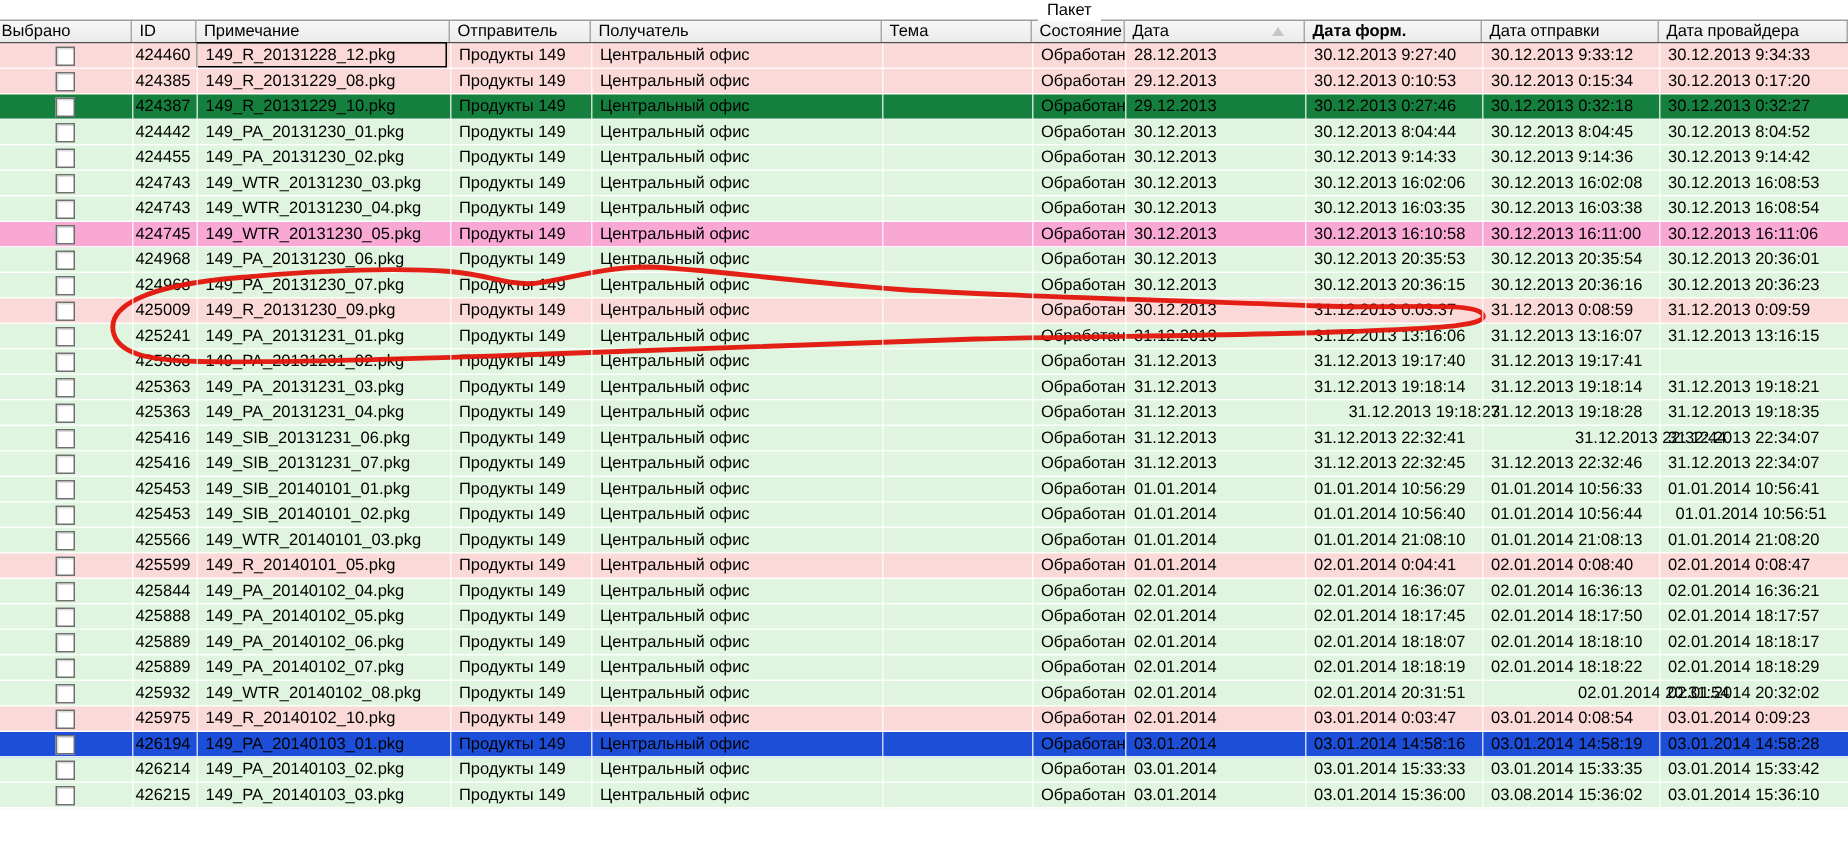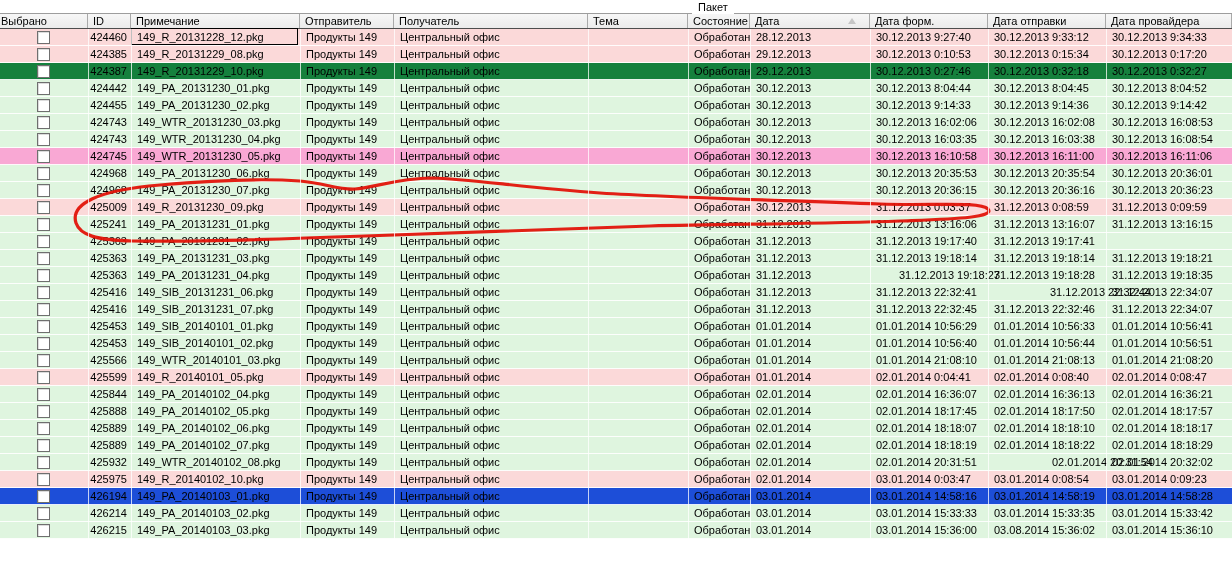--- a/index.html
+++ b/index.html
@@ -46,21 +46,21 @@
 
   <div class="header" id="header">
       <div class="hcell" style="left: 0px; width: 88px; padding-left: 1px;"><span>Выбрано</span></div>
       <div class="hcell" style="left: 88px; width: 43px;"><span>ID</span></div>
       <div class="hcell" style="left: 131px; width: 169px;"><span>Примечание</span></div>
       <div class="hcell" style="left: 300px; width: 94px;"><span>Отправитель</span></div>
       <div class="hcell" style="left: 394px; width: 194px;"><span>Получатель</span></div>
       <div class="hcell" style="left: 588px; width: 100px;"><span>Тема</span></div>
       <div class="hcell" style="left: 688px; width: 62px;"><span>Состояние</span></div>
       <div class="hcell" style="left: 750px; width: 120px;"><span>Дата</span><div class="sort-asc"></div></div>
-      <div class="hcell" style="left: 870px; width: 118px;"><span>Дата форм.</span></div>
+      <div class="hcell" style="left: 870px; width: 118px; font-weight: bold;"><span>Дата форм.</span></div>
       <div class="hcell" style="left: 988px; width: 118px;"><span>Дата отправки</span></div>
       <div class="hcell" style="left: 1106px; width: 126px;"><span>Дата провайдера</span></div>
     </div>
   <div class="header-bottom"></div>
 
   <div class="body" id="body">
       <div class="row" style="top: 0px; background: rgb(251, 217, 217);">
         <div class="cb"></div>
         <div class="cell num" style="left: 88px; width: 43px;">424460</div>
         <div class="cell" style="left: 131px; width: 169px;">149_R_20131228_12.pkg</div>
@@ -298,21 +298,21 @@
         <div class="cb"></div>
         <div class="cell num" style="left: 88px; width: 43px;">425453</div>
         <div class="cell" style="left: 131px; width: 169px;">149_SIB_20140101_02.pkg</div>
         <div class="cell" style="left: 300px; width: 94px;">Продукты 149</div>
         <div class="cell" style="left: 394px; width: 194px;">Центральный офис</div>
         <div class="cell" style="left: 588px; width: 100px;"></div>
         <div class="cell" style="left: 688px; width: 62px;">Обработан</div>
         <div class="cell" style="left: 750px; width: 120px;">01.01.2014</div>
         <div class="cell" style="left: 870px; width: 118px;">01.01.2014 10:56:40</div>
         <div class="cell" style="left: 988px; width: 118px;">01.01.2014 10:56:44</div>
-        <div class="cell" style="left: 1106px; width: 117px;">01.01.2014 10:56:51</div>
+        <div class="cell" style="left: 1106px; width: 117px; text-align: center;">01.01.2014 10:56:51</div>
       </div>
       <div class="row" style="top: 323px; background: rgb(223, 245, 223);">
         <div class="cb"></div>
         <div class="cell num" style="left: 88px; width: 43px;">425566</div>
         <div class="cell" style="left: 131px; width: 169px;">149_WTR_20140101_03.pkg</div>
         <div class="cell" style="left: 300px; width: 94px;">Продукты 149</div>
         <div class="cell" style="left: 394px; width: 194px;">Центральный офис</div>
         <div class="cell" style="left: 588px; width: 100px;"></div>
         <div class="cell" style="left: 688px; width: 62px;">Обработан</div>
         <div class="cell" style="left: 750px; width: 120px;">01.01.2014</div>

